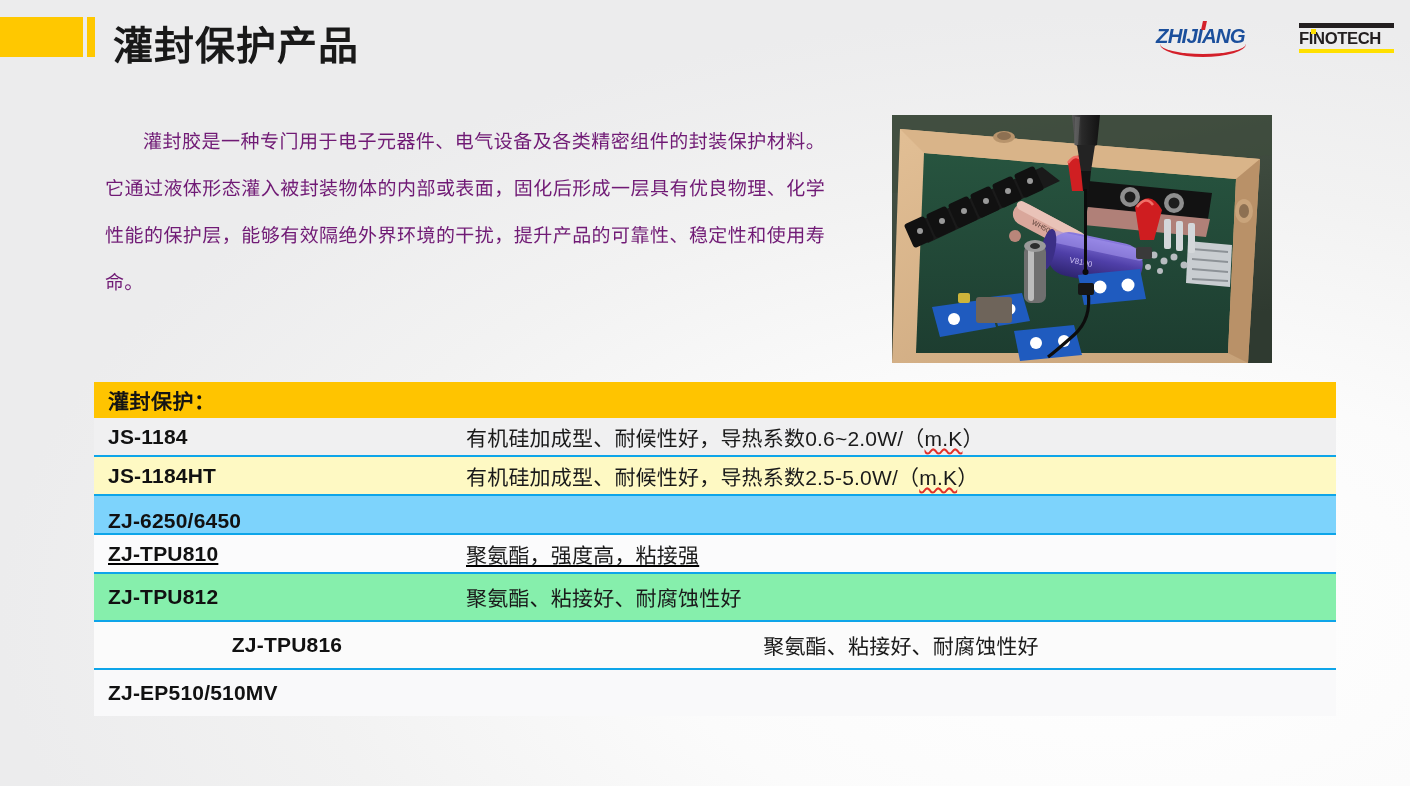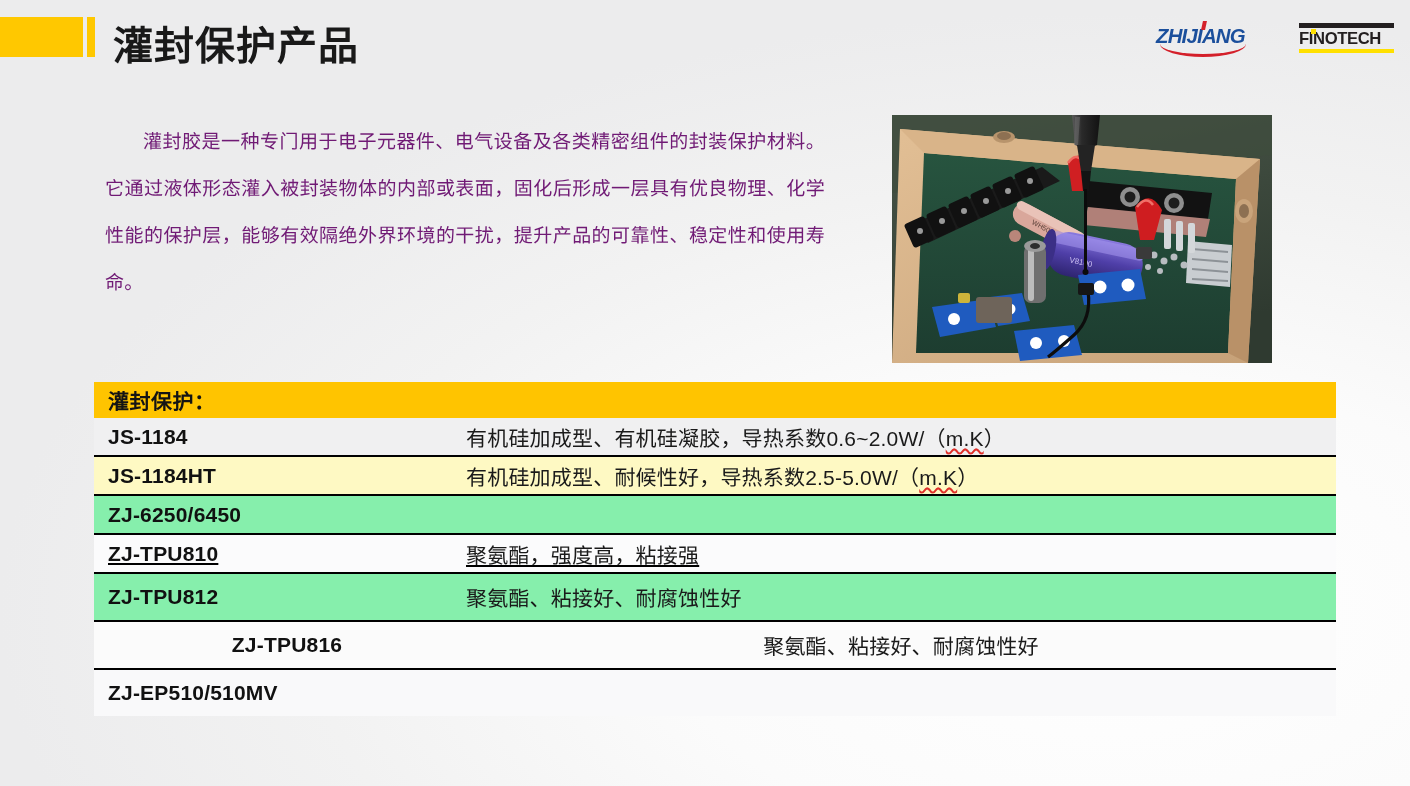--- a/index.html
+++ b/index.html
@@ -107,42 +107,42 @@
     height:36px; background:#FFC400;
     display:flex; align-items:center;
     padding-left:14px;
   }
   .t-head-label {
     font-size:21px; font-weight:bold; color:#141414;
     letter-spacing:0.5px;
   }
   .t-row {
     display:flex; align-items:center;
-    border-bottom:2px solid #000000;
+    border-bottom:2px solid #0ea5e9;
     padding-left:14px;
   }
   .t-row .code {
     width:358px; flex:0 0 358px;
     font-size:21px; font-weight:bold; color:#111;
     letter-spacing:0.2px;
   }
   .t-row .desc {
     flex:1;
     font-size:21px; color:#1a1a1a;
     letter-spacing:0.2px;
   }
   .t-row .desc .sp {
     text-decoration: underline wavy #e0302a;
     text-decoration-skip-ink:none;
     text-underline-offset:2px;
   }
 
   .t-row.r0 { height:39px; background:#f0f0f1; }
   .t-row.r1 { height:39px; background:#fef9c3; }
-  .t-row.r2 { height:39px; background:#86efac; }
+  .t-row.r2 { height:39px; background:#7dd3fc;align-items:flex-end; }
   .t-row.r3 { height:39px; background:#fbfbfc;text-decoration:underline; }
   .t-row.r4 { height:48px; background:#86efac; }
   .t-row.r5 { height:48px; background:#fbfbfb;text-align:center; }
   .t-row.r6 { height:46px; background:#f9f9fa; border-bottom:none; }
 </style>
 </head>
 <body>
 
 <div class="header">
   <div class="hdr-bar-wide"></div>
@@ -313,21 +313,21 @@
   </svg>
 </div>
 
 <div class="table">
   <div class="t-head">
     <span class="t-head-label">灌封保护：</span>
   </div>
 
   <div class="t-row r0">
     <span class="code">JS-1184</span>
-    <span class="desc"><span>有机硅加成型、有机硅凝胶，导热系数0.6~2.0W/（</span><span class="sp">m.K</span><span>）</span></span>
+    <span class="desc"><span>有机硅加成型、耐候性好，导热系数0.6~2.0W/（</span><span class="sp">m.K</span><span>）</span></span>
   </div>
 
   <div class="t-row r1">
     <span class="code">JS-1184HT</span>
     <span class="desc"><span>有机硅加成型、耐候性好，导热系数2.5-5.0W/（</span><span class="sp">m.K</span><span>）</span></span>
   </div>
 
   <div class="t-row r2">
     <span class="code">ZJ-6250/6450</span>
   </div>

